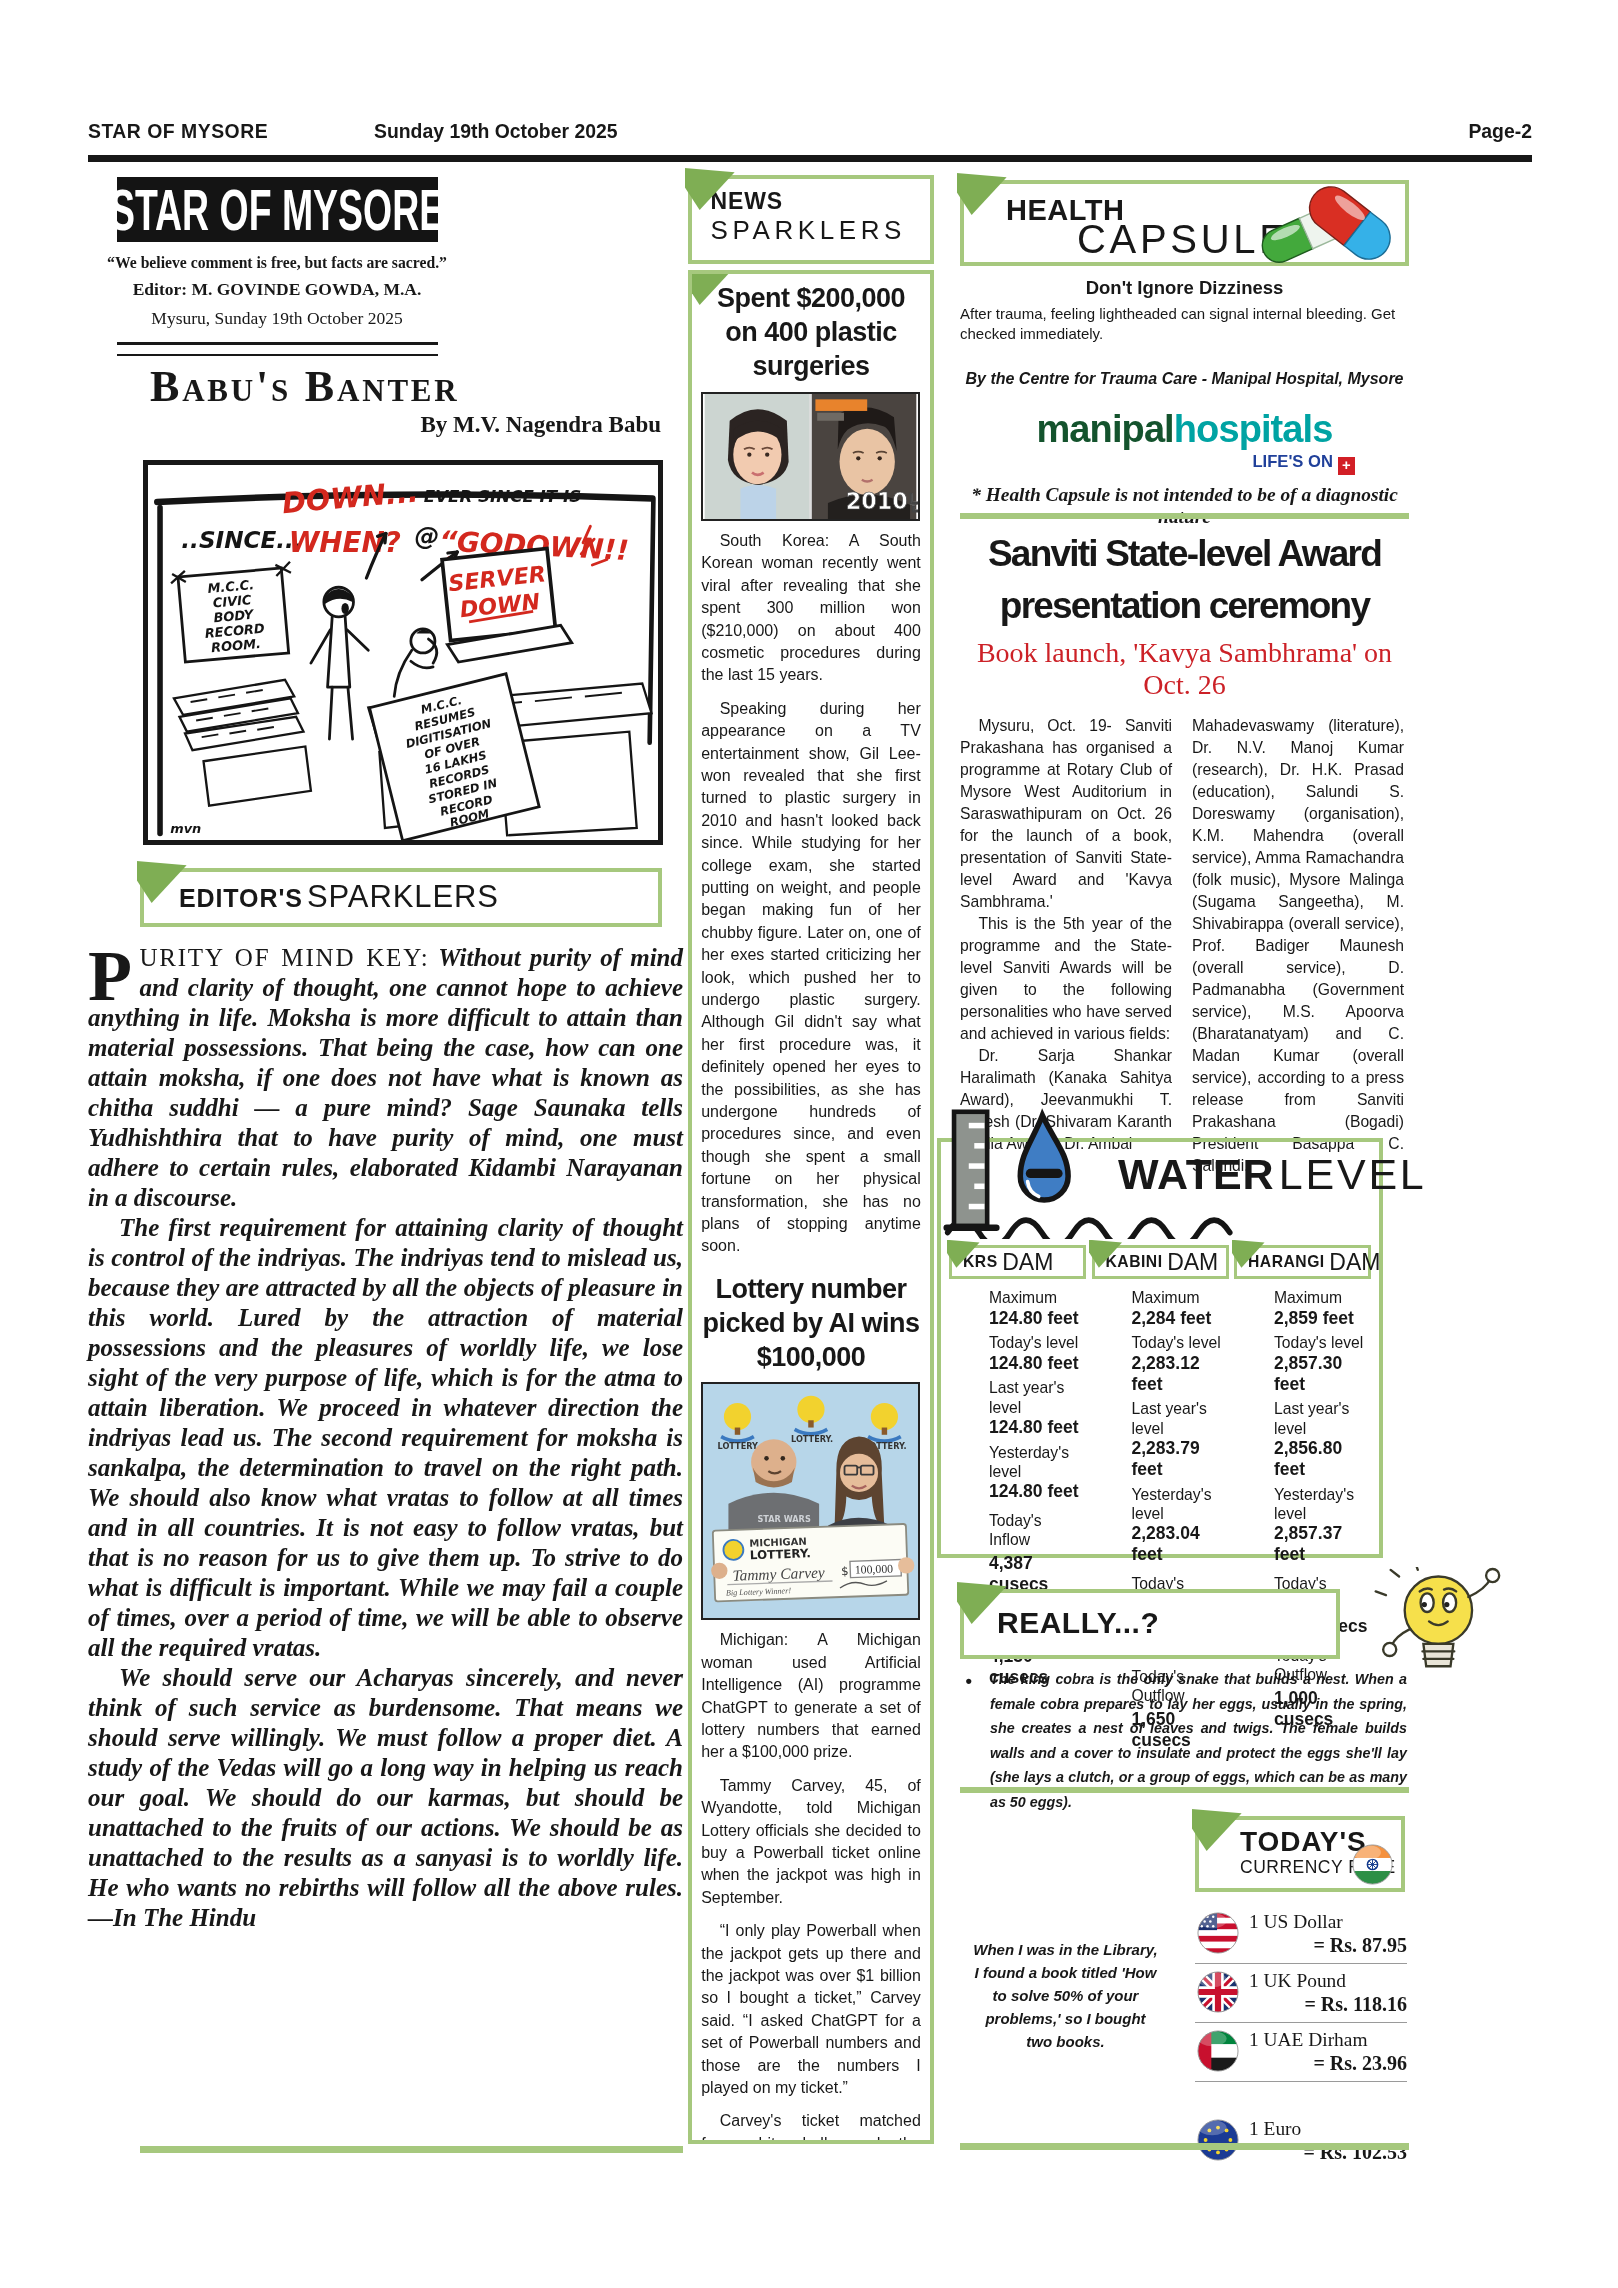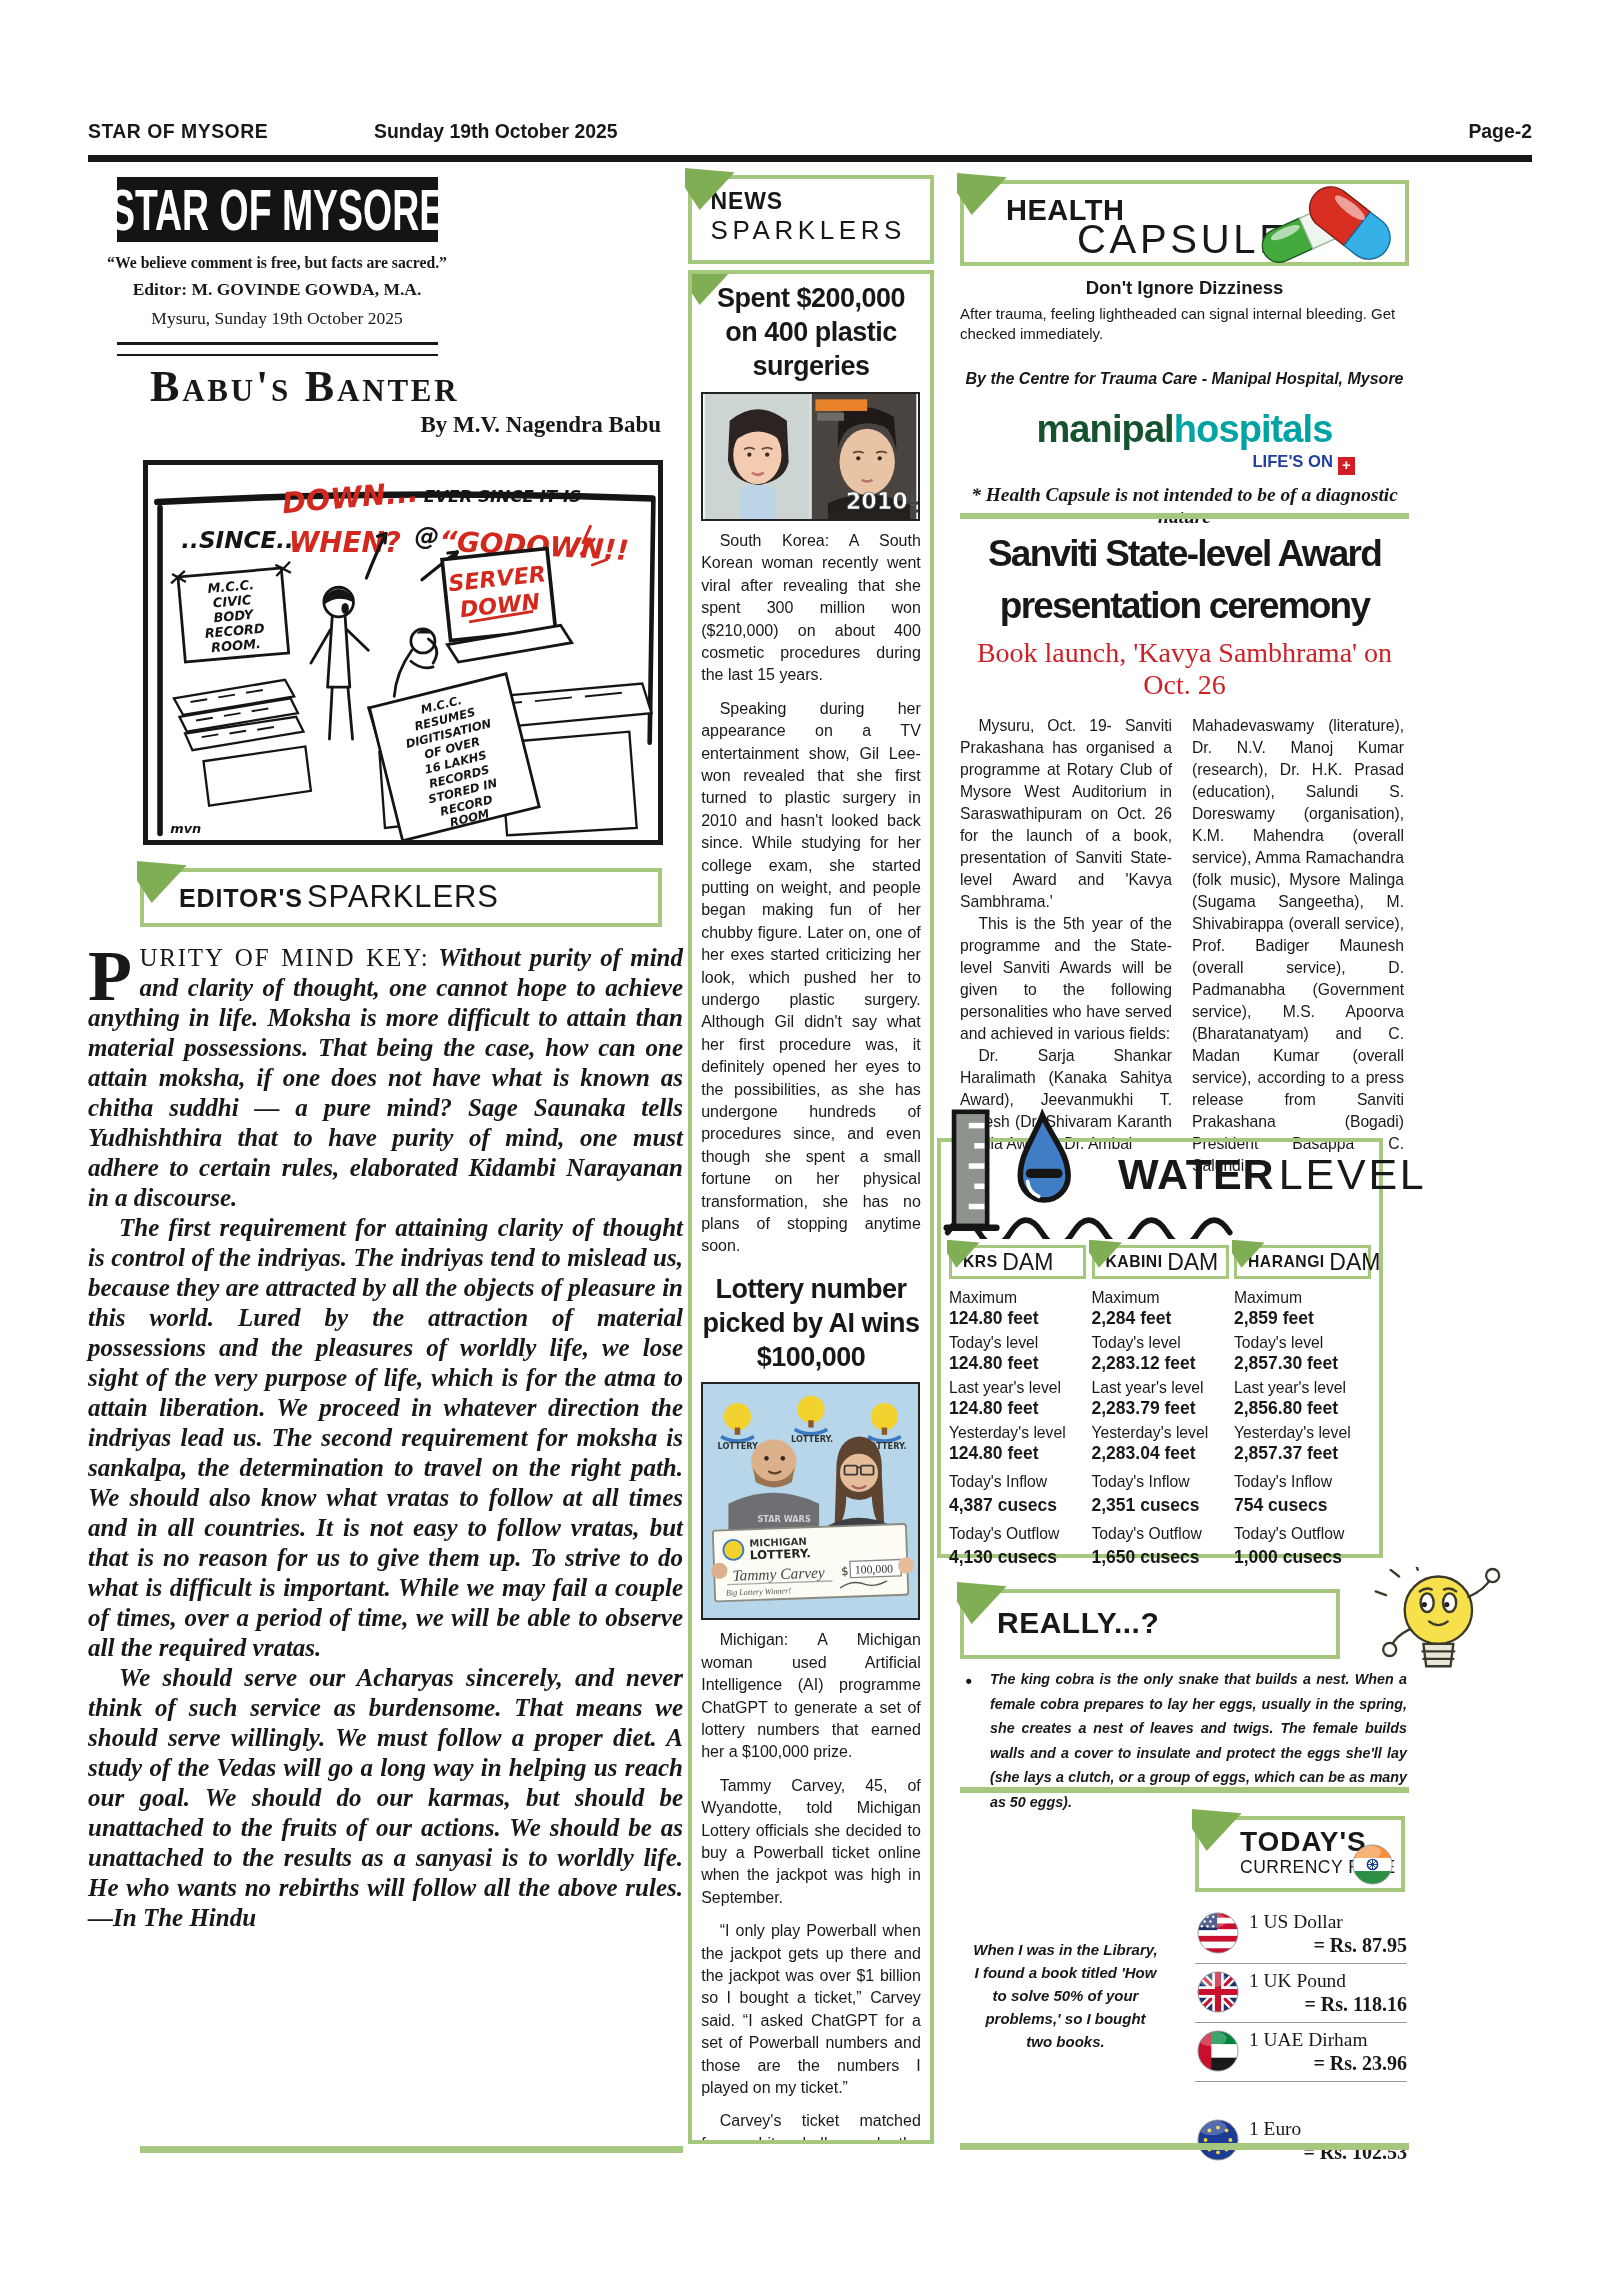--- a/index.html
+++ b/index.html
@@ -111,21 +111,21 @@
   .wtitle .wl{font-size:43px;font-weight:300;letter-spacing:2.8px;}
   .wave{position:absolute;left:7.4px;top:96px;width:295px;height:35px;}
   .dams{position:absolute;left:0;top:137px;width:446px;display:flex;justify-content:space-between;
         padding:0 12px;}
   .dam{width:137px;}
   .dam-head{position:relative;border:3.7px solid var(--green);height:34px;padding-left:11px;
             display:flex;align-items:center;white-space:nowrap;background:#fff;}
   .dam-b{font-size:15.7px;font-weight:800;letter-spacing:0.5px;}
   .dam-l{font-size:23px;font-weight:300;margin-left:4.6px;}
   .dam-rows{margin-top:9.2px;}
-  .pair{margin-bottom:4.6px;}
+  .pair{margin-bottom:4.6px;margin-left:40px;}
   .pair .lab{font-size:15.7px;line-height:19.4px;}
   .pair .val{font-size:17.5px;font-weight:800;line-height:21px;}
   .pair.flow{margin-top:8.3px;}
   .pair.flow .val{margin-top:3.7px;}
 
   
   .really-box{left:960px;top:1589px;width:380px;height:70px;}
   .really-title{padding-left:33px;line-height:59px;font-size:30px;font-weight:900;letter-spacing:0.5px;}
   .bulb{left:1371px;top:1567px;width:131px;height:105px;}
   .cobra{left:960px;top:1667px;width:454px;}

